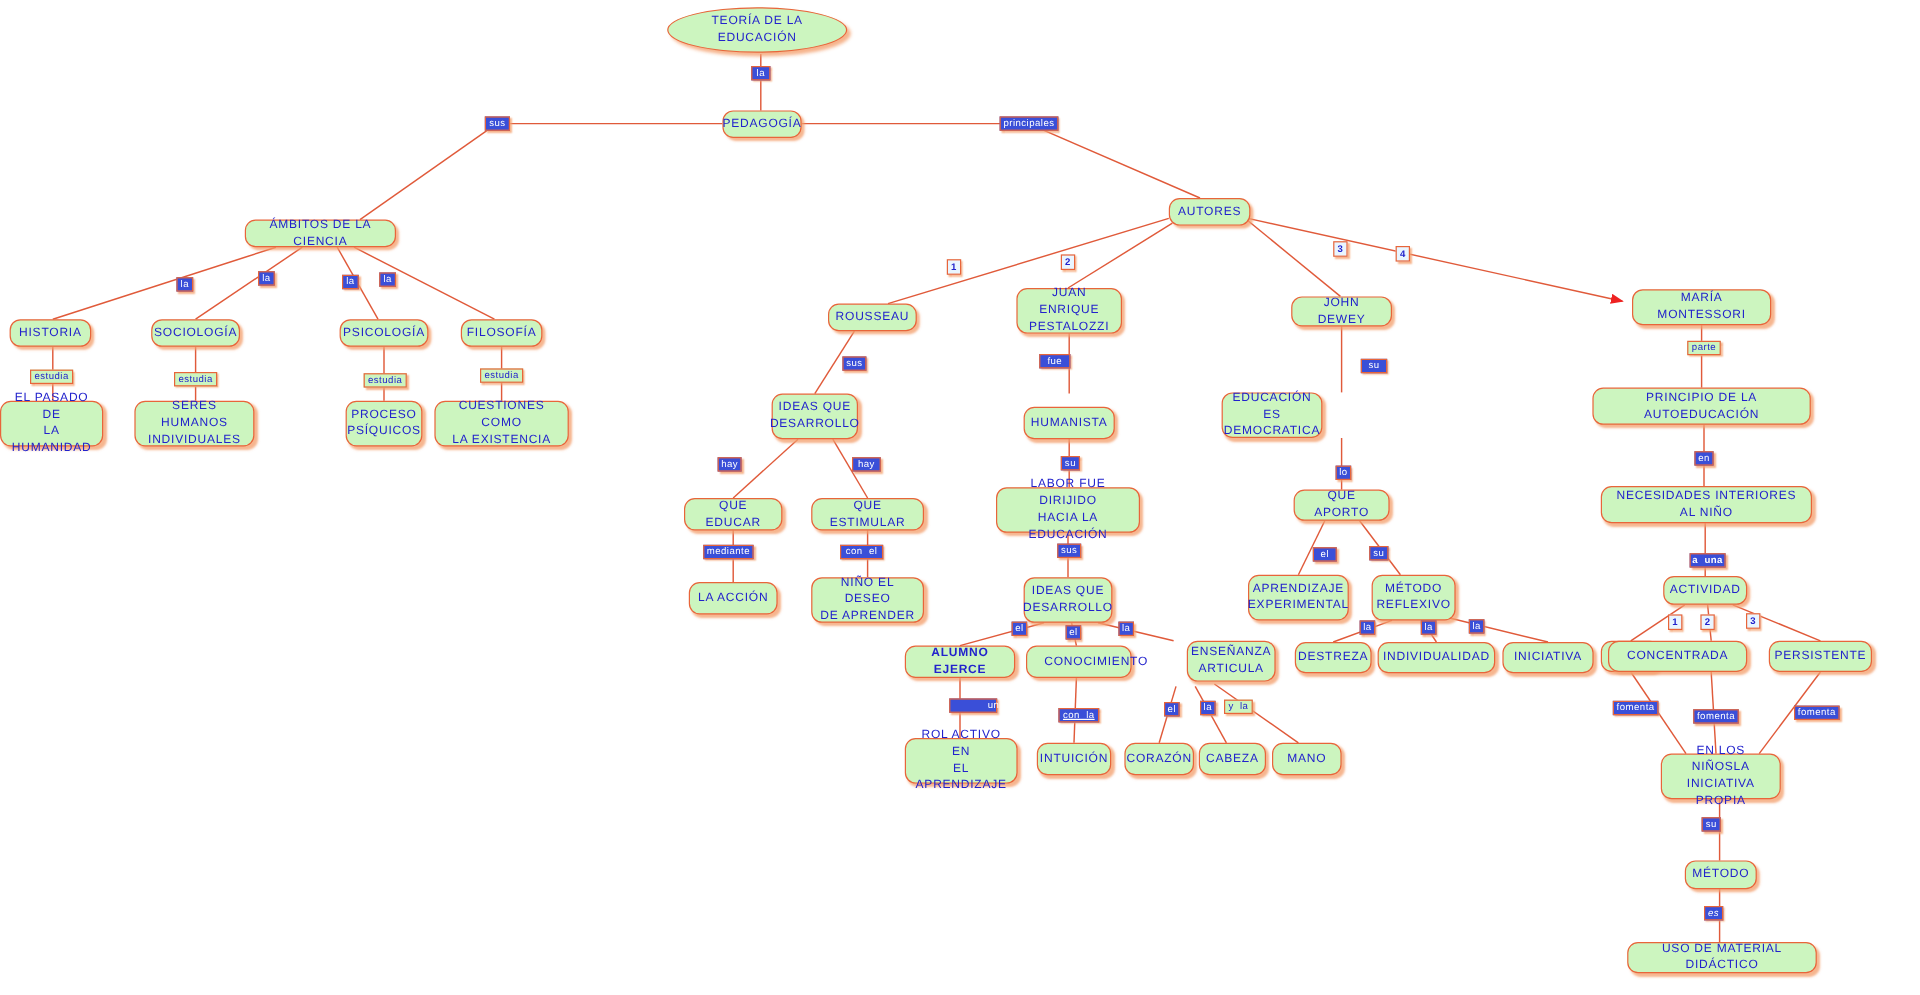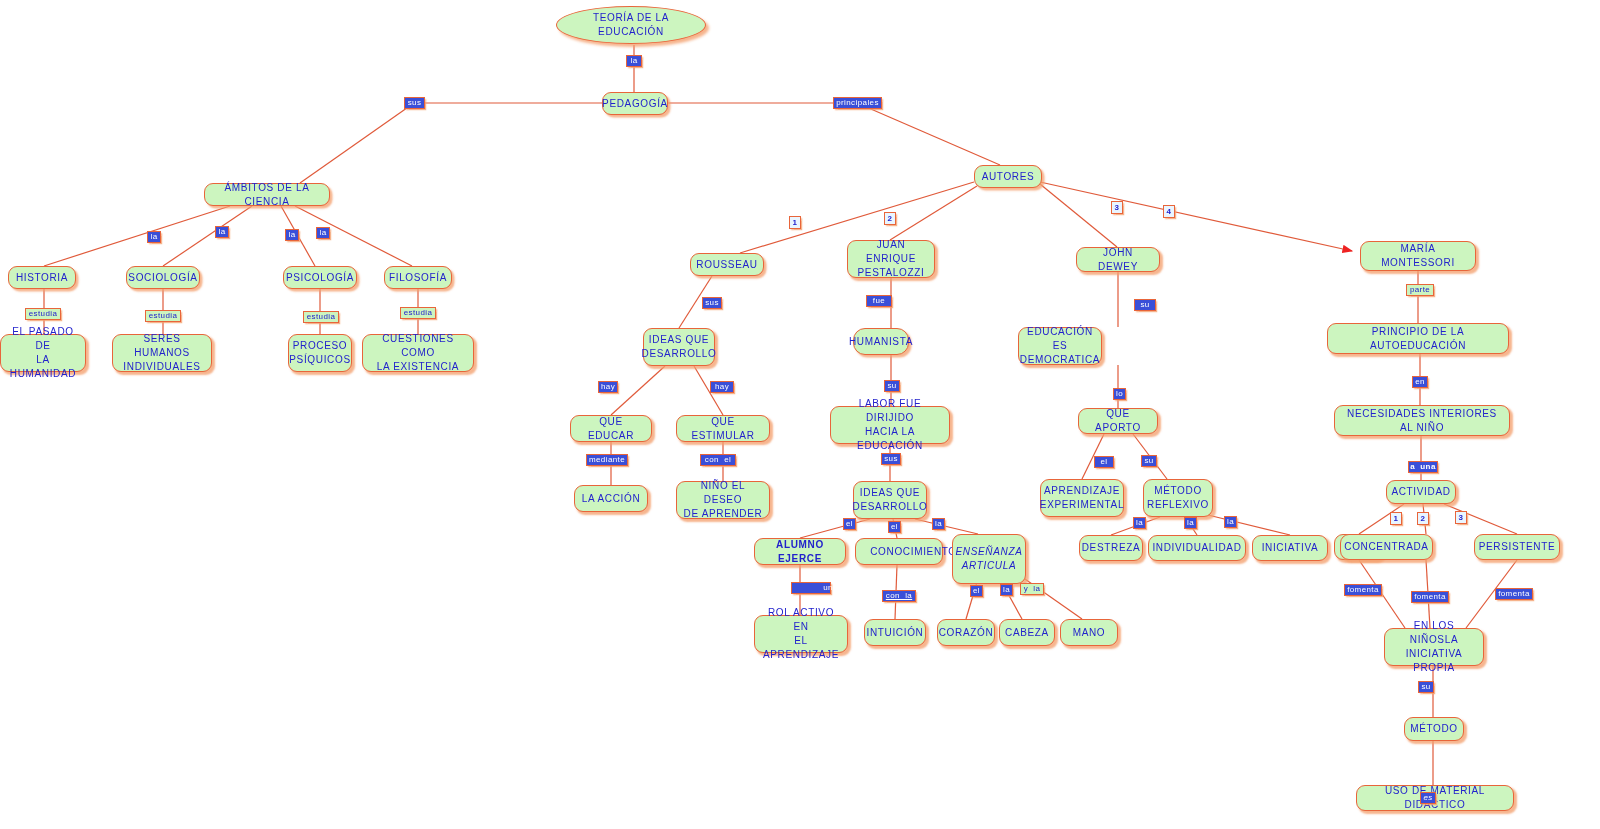--- a/index.html
+++ b/index.html
@@ -162,28 +162,28 @@
       <div class="node" style="left: 690px; top: 253px; width: 74px; height: 23px;">ROUSSEAU</div>
       <div class="node" style="left: 643px; top: 328px; width: 72px; height: 38px;">IDEAS  QUE
 DESARROLLO</div>
       <div class="node" style="left: 570px; top: 415px; width: 82px; height: 27px;">QUE  EDUCAR</div>
       <div class="node" style="left: 676px; top: 415px; width: 94px; height: 27px;">QUE  ESTIMULAR</div>
       <div class="node" style="left: 574px; top: 485px; width: 74px; height: 27px;">LA  ACCIÓN</div>
       <div class="node" style="left: 676px; top: 481px; width: 94px; height: 38px;">NIÑO  EL  DESEO
 DE  APRENDER</div>
       <div class="node" style="left: 847px; top: 240px; width: 88px; height: 38px;">JUAN  ENRIQUE
 PESTALOZZI</div>
-      <div class="node" style="left: 853px; top: 328px; width: 56px; height: 27px; border-radius: 12px;">HUMANISTA</div>
+      <div class="node" style="left: 853px; top: 339px; width: 76px; height: 27px;">HUMANISTA</div>
       <div class="node" style="left: 830px; top: 406px; width: 120px; height: 38px;">LABOR  FUE  DIRIJIDO
 HACIA  LA  EDUCACIÓN</div>
       <div class="node" style="left: 853px; top: 481px; width: 74px; height: 38px;">IDEAS  QUE
 DESARROLLO</div>
       <div class="node" style="left: 754px; top: 538px; width: 92px; height: 27px; font-weight: bold;">ALUMNO  EJERCE</div>
       <div class="node" style="left: 855px; top: 538px; width: 88px; height: 27px; padding-left: 34px;">CONOCIMIENTO</div>
-      <div class="node" style="left: 952px; top: 534px; width: 74px; height: 50px; font-style: italic;">ENSEÑANZA
+      <div class="node" style="left: 989px; top: 534px; width: 74px; height: 34px;">ENSEÑANZA
 ARTICULA</div>
       <div class="node" style="left: 754px; top: 615px; width: 94px; height: 38px;">ROL  ACTIVO  EN
 EL  APRENDIZAJE</div>
       <div class="node" style="left: 864px; top: 619px; width: 62px; height: 27px;">INTUICIÓN</div>
       <div class="node" style="left: 937px; top: 619px; width: 58px; height: 27px;">CORAZÓN</div>
       <div class="node" style="left: 999px; top: 619px; width: 56px; height: 27px;">CABEZA</div>
       <div class="node" style="left: 1060px; top: 619px; width: 58px; height: 27px;">MANO</div>
       <div class="node" style="left: 1076px; top: 247px; width: 84px; height: 25px;">JOHN  DEWEY</div>
       <div class="node" style="left: 1018px; top: 327px; width: 84px; height: 38px;">EDUCACIÓN  ES
 DEMOCRATICA</div>
@@ -193,21 +193,21 @@
       <div class="node" style="left: 1143px; top: 479px; width: 70px; height: 38px;">MÉTODO
 REFLEXIVO</div>
       <div class="node" style="left: 1079px; top: 535px; width: 64px; height: 26px;">DESTREZA</div>
       <div class="node" style="left: 1148px; top: 535px; width: 98px; height: 26px;">INDIVIDUALIDAD</div>
       <div class="node" style="left: 1252px; top: 535px; width: 76px; height: 26px;">INICIATIVA</div>
       <div class="node" style="left: 1360px; top: 241px; width: 116px; height: 30px;">MARÍA  MONTESSORI</div>
       <div class="node" style="left: 1327px; top: 323px; width: 182px; height: 31px;">PRINCIPIO  DE  LA  AUTOEDUCACIÓN</div>
       <div class="node" style="left: 1334px; top: 405px; width: 176px; height: 31px;">NECESIDADES  INTERIORES  AL  NIÑO</div>
       <div class="node" style="left: 1386px; top: 480px; width: 70px; height: 24px;">ACTIVIDAD</div>
       <div class="node" style="left: 1334px; top: 534px; width: 50px; height: 26px;">LIBRE</div>
-      <div class="node" style="left: 1340px; top: 534px; width: 93px; height: 26px;">CONCENTRADA</div>
+      <div class="node" style="left: 1340px; top: 534px; width: 116px; height: 26px;">CONCENTRADA</div>
       <div class="node" style="left: 1474px; top: 534px; width: 86px; height: 26px;">PERSISTENTE</div>
       <div class="node" style="left: 1384px; top: 628px; width: 100px; height: 38px;">EN  LOS  NIÑOSLA
 INICIATIVA  PROPIA</div>
       <div class="node" style="left: 1404px; top: 717px; width: 60px; height: 24px;">MÉTODO</div>
       <div class="node" style="left: 1356px; top: 785px; width: 158px; height: 26px;">USO  DE  MATERIAL  DIDÁCTICO</div>
     </div>
   <div id="labels-group">
       <div class="linklabel sel" style="left: 626px; top: 55px; width: 16px; height: 12px;">la</div>
       <div class="linklabel sel" style="left: 404px; top: 97px; width: 21px; height: 12px;">sus</div>
       <div class="linklabel sel" style="left: 833px; top: 97px; width: 49px; height: 12px;">principales</div>
@@ -249,15 +249,15 @@
       <div class="linklabel" style="left: 1406px; top: 284px; width: 28px; height: 12px;">parte</div>
       <div class="linklabel sel" style="left: 1412px; top: 376px; width: 16px; height: 12px;">en</div>
       <div class="linklabel sel" style="left: 1408px; top: 461px; width: 30px; height: 12px; font-weight: bold;">a  una</div>
       <div class="linklabel num" style="left: 1390px; top: 512px; width: 12px; height: 13px;">1</div>
       <div class="linklabel num" style="left: 1417px; top: 512px; width: 12px; height: 13px;">2</div>
       <div class="linklabel num" style="left: 1455px; top: 511px; width: 12px; height: 13px;">3</div>
       <div class="linklabel sel" style="left: 1344px; top: 584px; width: 38px; height: 12px;">fomenta</div>
       <div class="linklabel sel" style="left: 1411px; top: 591px; width: 38px; height: 12px;">fomenta</div>
       <div class="linklabel sel" style="left: 1495px; top: 588px; width: 38px; height: 12px;">fomenta</div>
       <div class="linklabel sel" style="left: 1418px; top: 681px; width: 16px; height: 12px;">su</div>
-      <div class="linklabel sel" style="left: 1420px; top: 792px; width: 16px; height: 12px; font-style: italic;">es</div>
+      <div class="linklabel sel" style="left: 1420px; top: 755px; width: 16px; height: 12px; font-style: italic;">es</div>
     </div>
 </div>
 
 </body></html>

